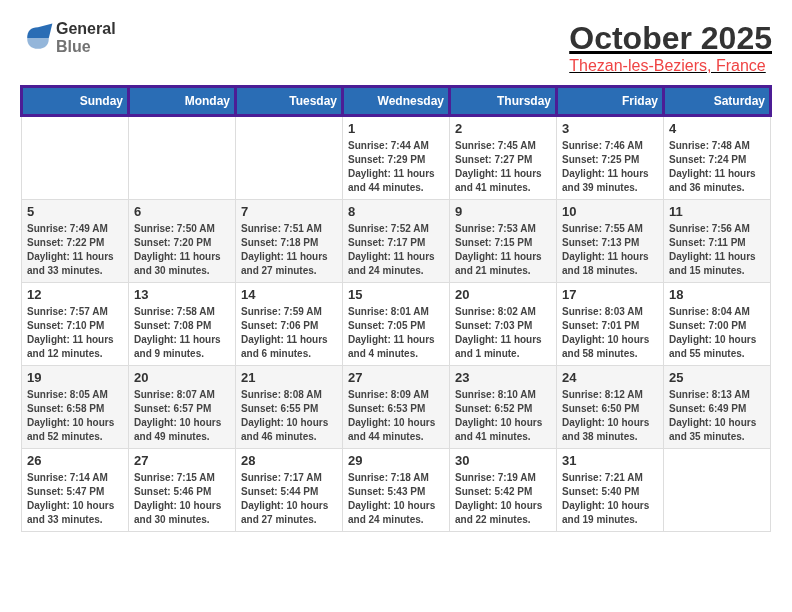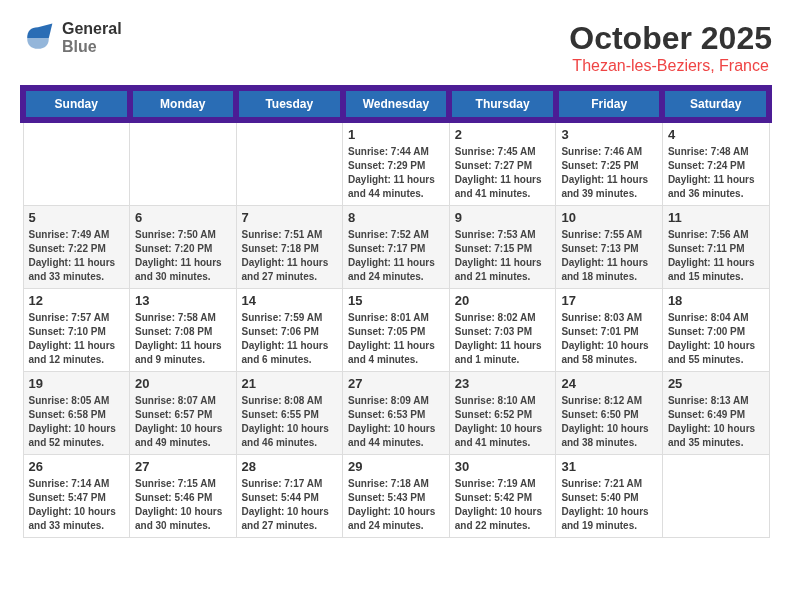--- a/index.html
+++ b/index.html
@@ -12,21 +12,20 @@
     }
     .header {
       display: flex;
       justify-content: space-between;
       align-items: flex-start;
       margin-bottom: 10px;
     }
     .logo {
       display: flex;
       align-items: center;
-      gap: 6px;
     }
     .logo-text {
       display: flex;
       flex-direction: column;
       line-height: 1.1;
     }
     .logo-general {
       font-size: 16px;
       font-weight: bold;
       color: #333;
@@ -34,21 +33,22 @@
     .logo-blue {
       font-size: 16px;
       font-weight: bold;
       color: #737373;
     }
     .logo-icon {
       width: 36px;
       height: 36px;
     }
     .title-block {
-      text-align: center;
+      text-align: left;
+      text-decoration: underline;
     }
     .month-title {
       font-size: 32px;
       font-weight: bold;
       color: #333;
     }
     .location-title {
       font-size: 16px;
       color: #ef4444;
     }
@@ -56,22 +56,22 @@
       width: 100%;
       border-collapse: collapse;
       border: 1px solid #ccc;
     }
     .calendar th {
       background: #2a6db5;
       color: #fff;
       font-size: 12px;
       font-weight: bold;
       padding: 6px 4px;
-      text-align: center;
-      border: 6px solid #4c1d95;
+      text-align: right;
+      border: 3px solid #4c1d95;
     }
     .calendar td {
       vertical-align: top;
       border: 1px solid #ddd;
       padding: 4px 5px;
       font-size: 10px;
       color: #333;
       width: 107px;
       min-height: 80px;
       background: #fff;

